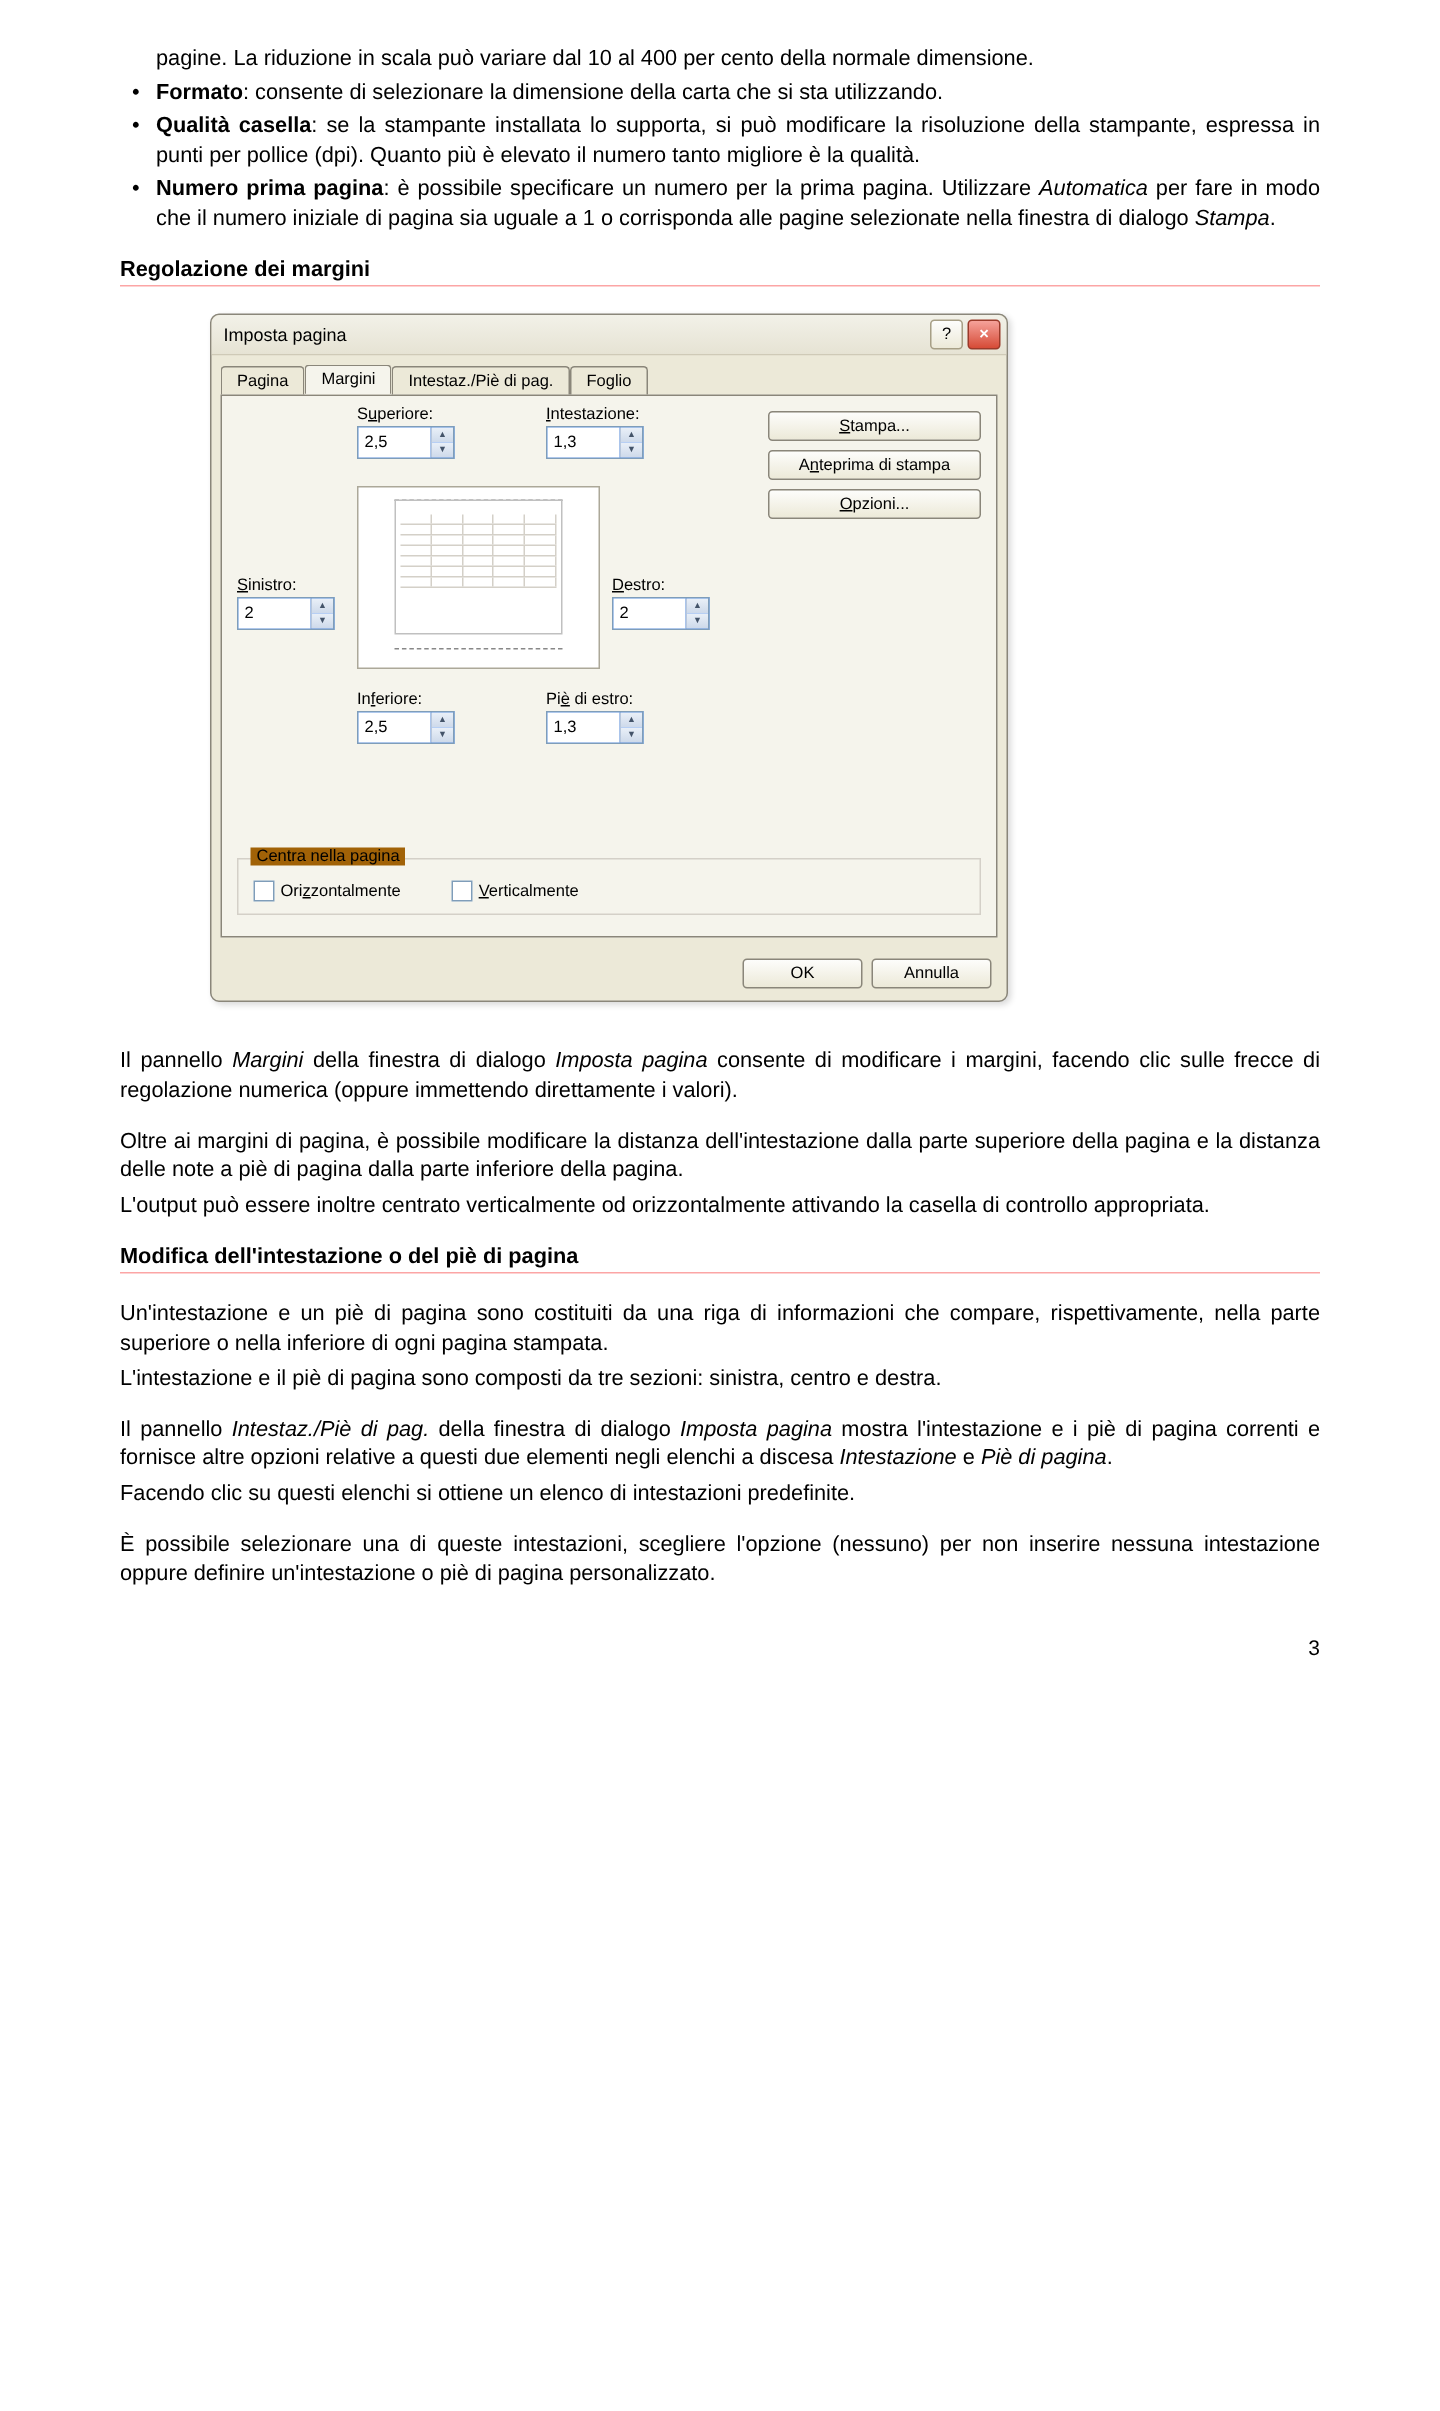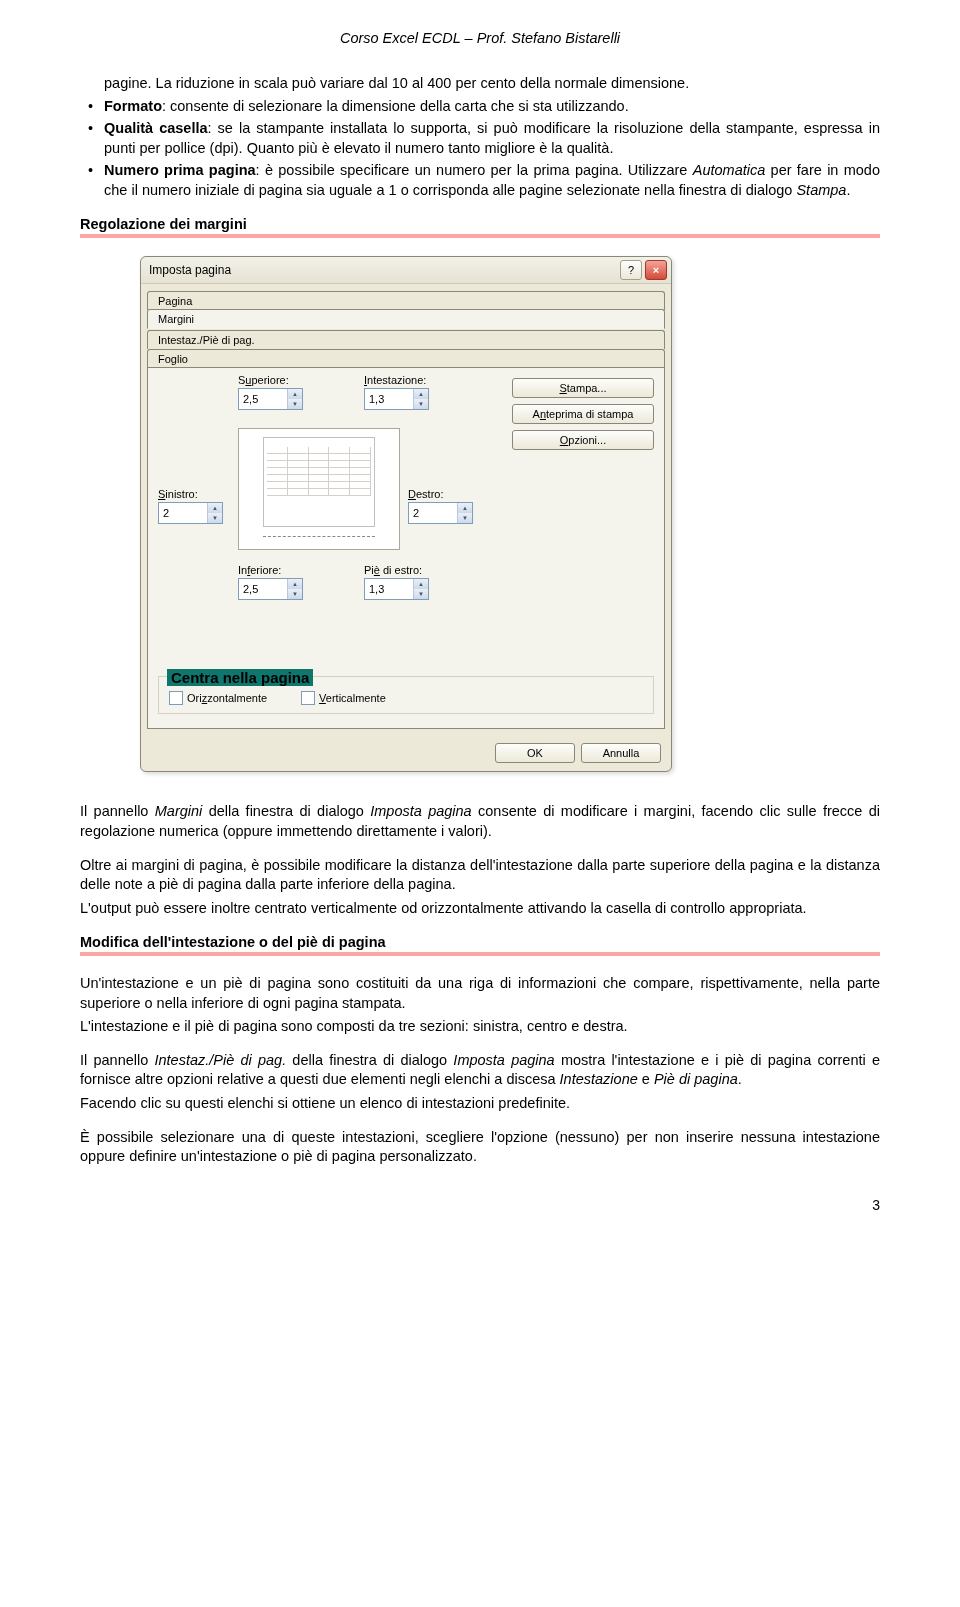--- a/index.html
+++ b/index.html
@@ -41,21 +41,21 @@
   content: "•";
   position: absolute;
   left: 8px;
   top: 0;
 }
 h2.section {
   font-size: 14.5px;
   font-weight: bold;
   margin: 16px 0 6px 0;
   padding-bottom: 2px;
-  border-bottom: 4px solid #fca5a5;
+  border-bottom: 1px solid #fca5a5;
 }
 .para {
   margin-bottom: 14px;
 }
 .pagenum {
   text-align: right;
   font-size: 14px;
   margin-top: 30px;
 }
 b { font-weight: bold; }
@@ -99,21 +99,20 @@
 .titlebar .btn.close {
   background: linear-gradient(#f5a29a,#d64b37);
   color: #fff;
   border-color: #9a3a2a;
   font-weight: bold;
 }
 .tabstrip {
   display: flex;
   padding: 6px 6px 0 6px;
   gap: 0;
-  flex-direction: column;
 }
 .tab {
   border: 1px solid #8a867a;
   border-bottom: none;
   padding: 3px 10px;
   background: #ece9d8;
   font-size: 11px;
   margin-right: 0px;
   position: relative;
   top: 1px;
@@ -215,43 +214,41 @@
 .side-block.right { left:216px; top:120px; }
 .group {
   margin-top: 40px;
   border: 1px solid #d4d0c8;
   padding: 10px 10px 8px 10px;
   position: absolute;
   left:10px; right:10px; top: 268px;
 }
 .group .legend {
   position: absolute; top:-8px; left:8px;
-  background:#0f766e;
+  background:#a16207;
   padding:0 4px;
-  font-size:15px;
-  font-weight:bold;
+  font-size:11px;
 }
 .chkrow { display:flex; gap:34px; margin-top:4px;}
 .chk { display:flex; align-items:center; gap:4px; font-size:11px;}
 .chk .box {
   width:12px; height:12px; border:1px solid #7f9db9; background:#fff;
 }
 .footer-btns {
   display:flex;
   justify-content:flex-end;
   gap:6px;
   padding:8px 10px;
 }
 .footer-btns .dlg-btn { width: 78px; margin:0;}
 </style>
 <style>ul.bullets li:first-child::before{content:"";}</style></head>
 <body>
 
 <div class="page">
-  <div class="header">Corso Excel ECDL – Prof. Stefano Bistarelli</div>
 
   <ul class="bullets">
     <li style="padding-left: 24px; list-style: none;"><span>pagine. La riduzione in scala può variare dal 10 al 400 per cento della normale dimensione.</span></li>
     <li><b>Formato</b><span>: consente di selezionare la dimensione della carta che si sta utilizzando.</span></li>
     <li><b>Qualità casella</b><span>: se la stampante installata lo supporta, si può modificare la risoluzione della stampante, espressa in punti per pollice (dpi). Quanto più è elevato il numero tanto migliore è la qualità.</span></li>
     <li><b>Numero prima pagina</b><span>: è possibile specificare un numero per la prima pagina. Utilizzare </span><i>Automatica</i><span> per fare in modo che il numero iniziale di pagina sia uguale a 1 o corrisponda alle pagine selezionate nella finestra di dialogo </span><i>Stampa</i><span>.</span></li>
   </ul>
 
   <h2 class="section">Regolazione dei margini</h2>
 

